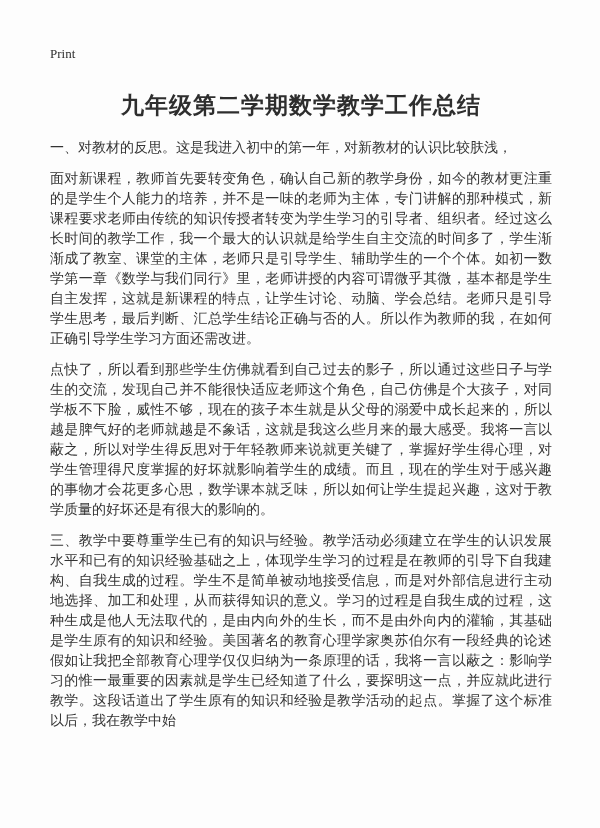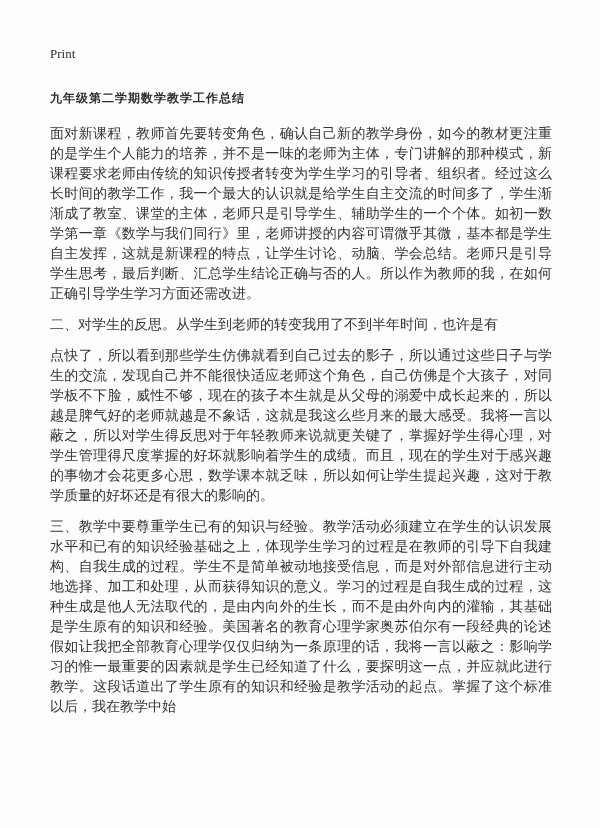--- a/index.html
+++ b/index.html
@@ -20,22 +20,22 @@
   }
   .print-label {
     font-family: "Liberation Serif", "DejaVu Serif", serif;
     font-size: 13px;
     color: #2f2f2f;
     display: inline-block;
     cursor: pointer;
   }
   .doc-title {
     margin: 28px 0 0 0;
-    text-align: left;
-    font-size: 12px;
+    text-align: center;
+    font-size: 23px;
     font-weight: bold;
     color: #2e2e2e;
     letter-spacing: 1px;
   }
   .doc-subtitle {
     margin: 16px 0 0 0;
     font-size: 14px;
     font-weight: normal;
     color: #333333;
   }
@@ -62,19 +62,19 @@
 
 <div class="page">
 
   <span class="print-label">Print</span>
 
   <h1 class="doc-title">九年级第二学期数学教学工作总结</h1>
 
 
 
   <div class="body-text">
+    <p>一、对教材的反思。这是我进入初中的第一年，对新教材的认识比较肤浅，</p>
     <p>面对新课程，教师首先要转变角色，确认自己新的教学身份，如今的教材更注重的是学生个人能力的培养，并不是一味的老师为主体，专门讲解的那种模式，新课程要求老师由传统的知识传授者转变为学生学习的引导者、组织者。经过这么长时间的教学工作，我一个最大的认识就是给学生自主交流的时间多了，学生渐渐成了教室、课堂的主体，老师只是引导学生、辅助学生的一个个体。如初一数学第一章《数学与我们同行》里，老师讲授的内容可谓微乎其微，基本都是学生自主发挥，这就是新课程的特点，让学生讨论、动脑、学会总结。老师只是引导学生思考，最后判断、汇总学生结论正确与否的人。所以作为教师的我，在如何正确引导学生学习方面还需改进。</p>
-    <p>二、对学生的反思。从学生到老师的转变我用了不到半年时间，也许是有</p>
     <p>点快了，所以看到那些学生仿佛就看到自己过去的影子，所以通过这些日子与学生的交流，发现自己并不能很快适应老师这个角色，自己仿佛是个大孩子，对同学板不下脸，威性不够，现在的孩子本生就是从父母的溺爱中成长起来的，所以越是脾气好的老师就越是不象话，这就是我这么些月来的最大感受。我将一言以蔽之，所以对学生得反思对于年轻教师来说就更关键了，掌握好学生得心理，对学生管理得尺度掌握的好坏就影响着学生的成绩。而且，现在的学生对于感兴趣的事物才会花更多心思，数学课本就乏味，所以如何让学生提起兴趣，这对于教学质量的好坏还是有很大的影响的。</p>
     <p>三、教学中要尊重学生已有的知识与经验。教学活动必须建立在学生的认识发展水平和已有的知识经验基础之上，体现学生学习的过程是在教师的引导下自我建构、自我生成的过程。学生不是简单被动地接受信息，而是对外部信息进行主动地选择、加工和处理，从而获得知识的意义。学习的过程是自我生成的过程，这种生成是他人无法取代的，是由内向外的生长，而不是由外向内的灌输，其基础是学生原有的知识和经验。美国著名的教育心理学家奥苏伯尔有一段经典的论述假如让我把全部教育心理学仅仅归纳为一条原理的话，我将一言以蔽之：影响学习的惟一最重要的因素就是学生已经知道了什么，要探明这一点，并应就此进行教学。这段话道出了学生原有的知识和经验是教学活动的起点。掌握了这个标准以后，我在教学中始</p>
   </div>
 
 </div>
 
 </body></html>

